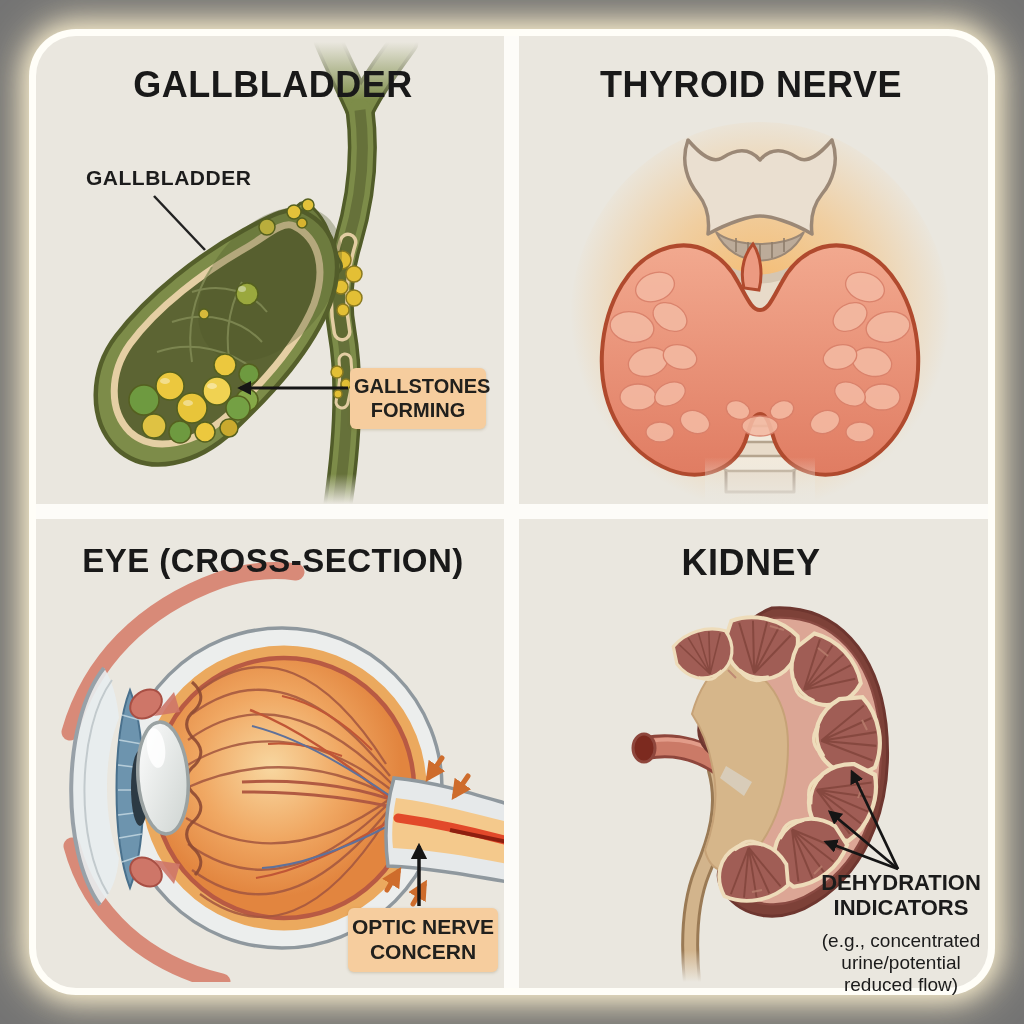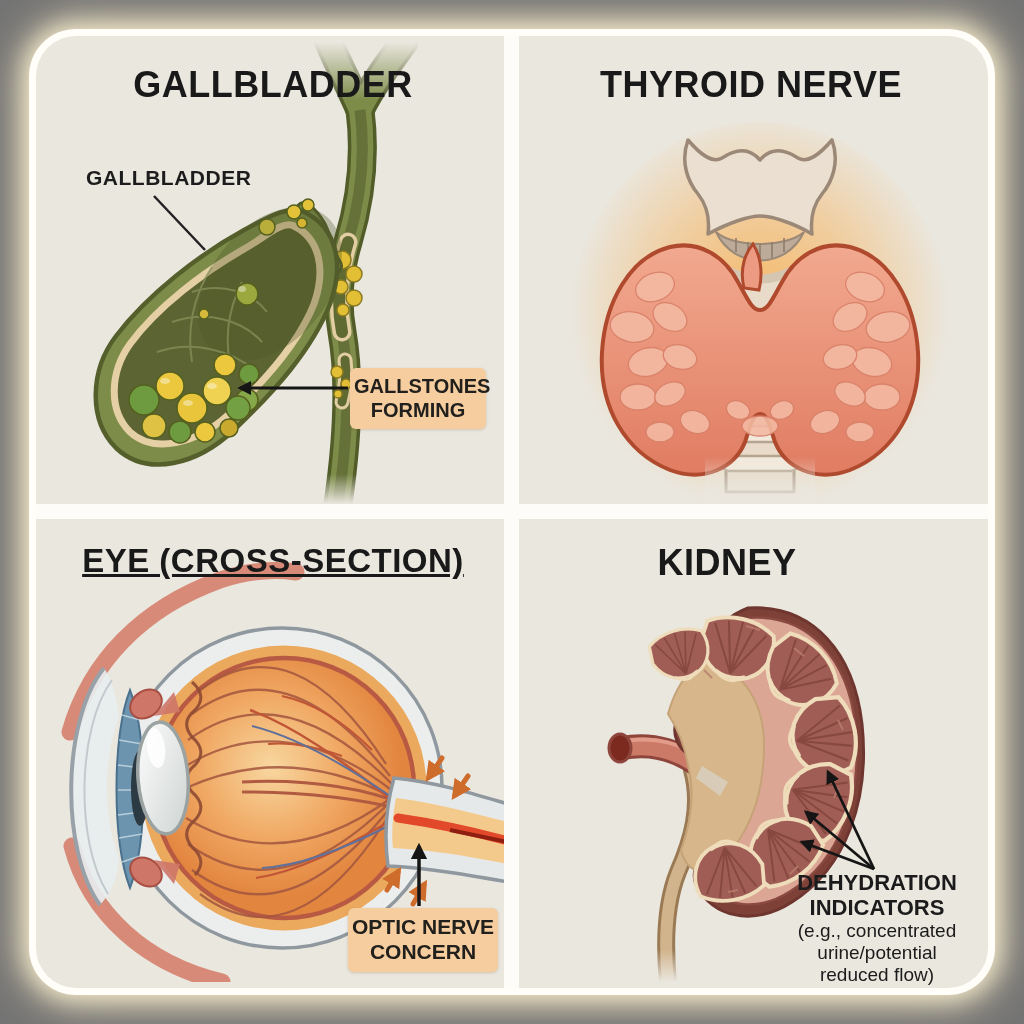--- a/index.html
+++ b/index.html
@@ -9,34 +9,34 @@
   #frame{position:absolute;left:36px;top:36px;width:952px;height:952px;border-radius:40px;
          background:#eae7df;
          box-shadow:0 0 0 7px #fffef8, 0 0 26px 12px rgba(255,243,210,.95), 0 0 50px 18px rgba(255,240,200,.45);}
   .divider{position:absolute;background:#fdfcf8;}
   #div-v{left:504px;top:36px;width:15px;height:952px;}
   #div-h{left:36px;top:504px;width:952px;height:15px;}
   .panel{position:absolute;width:462px;height:462px;}
   #p-gb{left:42px;top:42px;}
   #p-th{left:520px;top:42px;}
   #p-eye{left:42px;top:520px;}
-  #p-kid{left:496px;top:520px;}
+  #p-kid{left:520px;top:520px;}
   .title{position:absolute;left:0;right:0;top:22px;text-align:center;font-weight:700;
          font-size:36px;letter-spacing:.5px;color:#191919;margin:0;}
-  .title.small{font-size:33px;text-decoration:underline;}
+  .title.small{font-size:33px;}
   .panel svg{position:absolute;left:0;top:0;}
   .organ-label{position:absolute;left:44px;top:124px;font-weight:700;font-size:21px;color:#1c1c1c;letter-spacing:.5px;}
   .callout{position:absolute;background:#f6cd9e;border-radius:6px;text-align:center;
            font-weight:700;font-size:20px;line-height:1.18;color:#21201d;padding:7px 4px;
            box-shadow:0 1px 3px rgba(120,90,40,.25);}
   #gb-callout{left:308px;top:326px;width:128px;}
   #eye-callout{left:306px;top:388px;width:142px;font-size:21px;}
   .kid-note{position:absolute;left:288px;top:351px;width:186px;text-align:center;color:#1b1b1b;}
   .kid-note .head{font-weight:700;font-size:22px;line-height:1.12;}
-  .kid-note .detail{font-weight:400;font-size:19px;line-height:1.16;margin-top:0;}
+  .kid-note .detail{font-weight:400;font-size:19px;line-height:1.16;margin-top:10px;}
 </style>
 </head>
 <body>
 
 <div id="stage">
   <div id="frame"></div>
   <div id="div-v" class="divider"></div>
   <div id="div-h" class="divider"></div>
 
   <div class="panel" id="p-gb">

